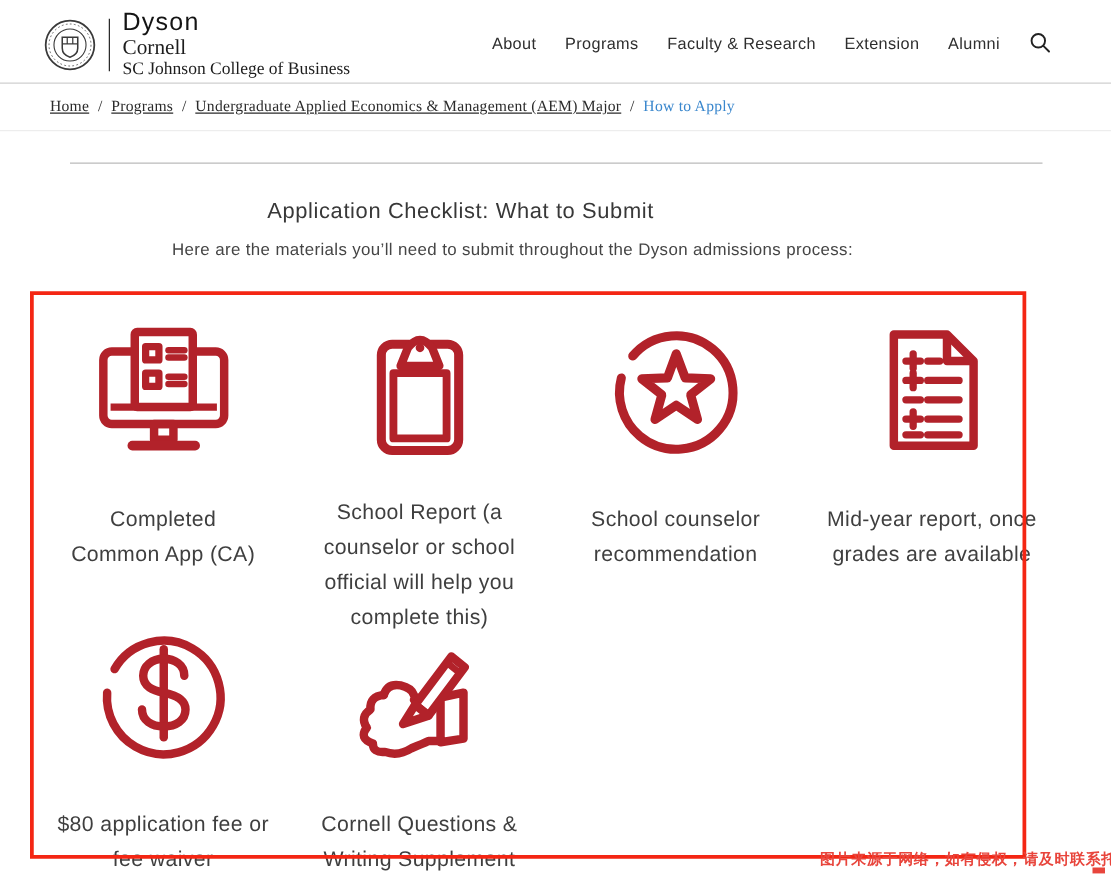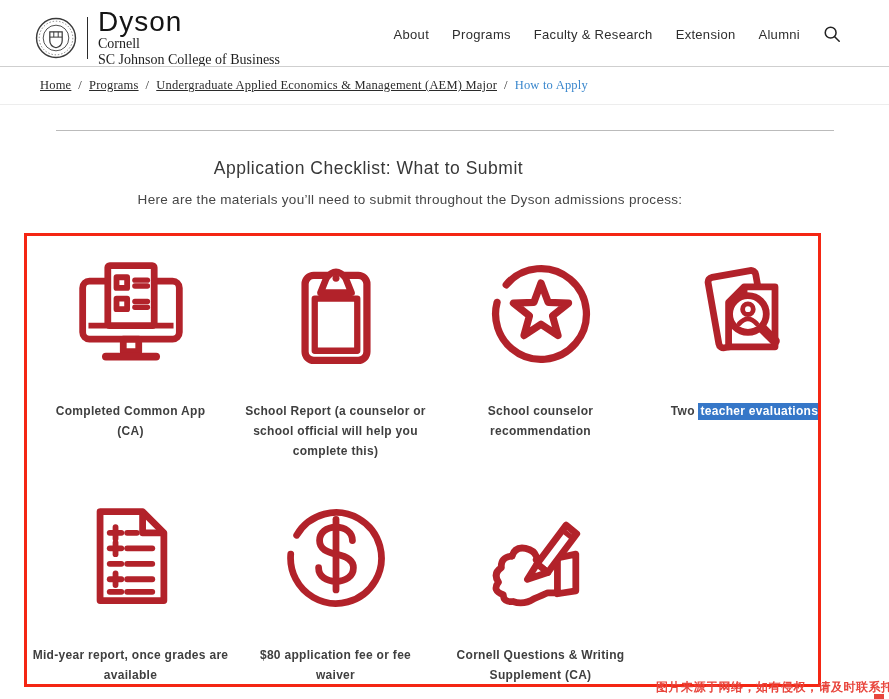--- a/index.html
+++ b/index.html
@@ -8,22 +8,22 @@
     position:relative; width:889px; height:699px; margin:0 auto;
     background:#fff; overflow:hidden;
     font-family:"Liberation Sans", sans-serif; color:#3f3f3f;
   }
   
   .site-header { position:absolute; left:0; top:0; width:889px; height:66px; background:#fff; }
   .hr-header { position:absolute; left:0; top:66px; width:889px; height:1px; background:#cfcfcf; }
   .logo { position:absolute; left:33px; top:8px; display:flex; align-items:center; cursor:pointer; }
   .seal { width:46px; height:46px; }
   .logo-divider { width:1px; height:42px; background:#2b2b2b; margin:0 10px 0 8px; }
-  .logo-text .brand { font-size:28px; letter-spacing:1px; color:#141414; line-height:1.0; }
-  .logo-text .univ { font-family:"Liberation Serif", serif; font-size:14px; color:#1d1d1d; line-height:1.15; }
+  .logo-text .brand { font-size:20px; letter-spacing:1px; color:#141414; line-height:1.0; }
+  .logo-text .univ { font-family:"Liberation Serif", serif; font-size:17px; color:#1d1d1d; line-height:1.15; }
   .logo-text .college { font-family:Liberation Serif, serif; font-size:14px; color:#1d1d1d; line-height:1.15; }
   .main-nav { position:absolute; right:48px; top:25px; display:flex; align-items:center; gap:23px; }
   .nav-item { font-size:13px; color:#2e2e2e; letter-spacing:.3px; cursor:pointer; white-space:nowrap; }
   .search-btn { width:18px; height:18px; cursor:pointer; display:flex; align-items:center; }
   
   .breadcrumb { position:absolute; left:40px; top:78px; font-size:12.5px; letter-spacing:.2px; display:flex; align-items:center; white-space:nowrap;font-family:Liberation Serif, serif; }
   .crumb-link { color:#2b2b2b; text-decoration:underline; cursor:pointer; }
   .crumb-sep { margin:0 7px; color:#2b2b2b; }
   .crumb-current { color:var(--link-blue); }
   .hr-breadcrumb { position:absolute; left:0; top:104px; width:889px; height:1px; background:#ededed; }
@@ -31,22 +31,22 @@
   
   .page-title { position:absolute; left:0; top:158px; width:737px; text-align:center;
     font-size:17.5px; color:#383838; letter-spacing:.5px; }
   .page-subtitle { position:absolute; left:0; top:192px; width:820px; text-align:center;
     font-size:13.5px; color:#454545; letter-spacing:.3px; }
   
   .checklist-grid { position:absolute; left:28px; top:256px; width:830px;
     display:grid; grid-template-columns:repeat(4,205px); grid-template-rows:244px auto; }
   .cell { display:flex; flex-direction:column; align-items:center; }
   .icon-wrap { height:122px; display:flex; align-items:flex-start; justify-content:center; }
-  .caption { margin-top:24px; font-size:12px; line-height:1.65; letter-spacing:.3px;
-    text-align:center; color:#3f3f3f;font-weight:bold; }
+  .caption { margin-top:24px; font-size:17px; line-height:1.65; letter-spacing:.3px;
+    text-align:center; color:#3f3f3f; }
   .w150 { max-width:152px; } .w140 { max-width:142px; } .w180 { max-width:182px; }
   .w190 { max-width:192px; } .w200 { max-width:202px; } .w205 { max-width:205px; }
   .nowrap { white-space:nowrap; }
   .sel { background:var(--sel-blue); color:#fff; padding:1px 2px 2px 2px; }
   .icon { width:116px; height:116px; color:var(--icon-red); }
   .icon * { vector-effect:none; }
   
   .annotation-box { position:absolute; left:24px; top:233px; width:797px; height:454px;
     border:3px solid var(--annot-red); pointer-events:none; z-index:5; }
   
@@ -146,34 +146,20 @@
     <div class="cell">
       <div class="icon-wrap">
         <svg class="icon" viewBox="0 0 120 120" fill="none" stroke="currentColor" stroke-width="7.5" stroke-linejoin="round">
           <circle cx="60" cy="60" r="47" pathLength="100" stroke-dasharray="93 7" stroke-linecap="round" transform="rotate(-140 60 60)"></circle>
           <polygon points="60,28 67.4,47.9 88.5,48.7 71.9,61.9 77.6,82.3 60,70.5 42.4,82.3 48.1,61.9 31.5,48.7 52.7,47.9"></polygon>
         </svg>
       </div>
       <div class="caption w140">School counselor recommendation</div>
     </div>
 
-    <div class="cell">
-      <div class="icon-wrap">
-        <svg class="icon" viewBox="0 0 120 120" fill="none" stroke="currentColor" stroke-width="7" stroke-linejoin="round">
-          <rect x="26" y="18" width="50" height="74" rx="5" transform="rotate(-10 51 55)"></rect>
-          <path d="M58,32 L90,32 L90,94 L42,94 L42,48 Z" fill="#fff"></path>
-          <path d="M58,32 L58,48 L42,48"></path>
-          <circle cx="62" cy="60" r="19" fill="#fff"></circle>
-          <circle cx="62" cy="55" r="5.5" stroke-width="5"></circle>
-          <path d="M53,70 q9,-10 18,0" stroke-width="5" stroke-linecap="round"></path>
-          <line x1="77" y1="75" x2="90" y2="88" stroke-width="10" stroke-linecap="round"></line>
-        </svg>
-      </div>
-      <div class="caption nowrap"><span>Two </span><span class="sel">teacher evaluations</span></div>
-    </div>
 
     <div class="cell">
       <div class="icon-wrap">
         <svg class="icon" viewBox="0 0 120 120" fill="none" stroke="currentColor" stroke-width="7" stroke-linejoin="round">
           <path d="M28,12 H72 L94,34 V104 H28 Z"></path>
           <path d="M72,12 V34 H94"></path>
           <g stroke-width="6" stroke-linecap="round">
             <line x1="38" y1="34" x2="50" y2="34"></line>
               <line x1="44" y1="28" x2="44" y2="40"></line>
             <line x1="56" y1="34" x2="66" y2="34"></line>

